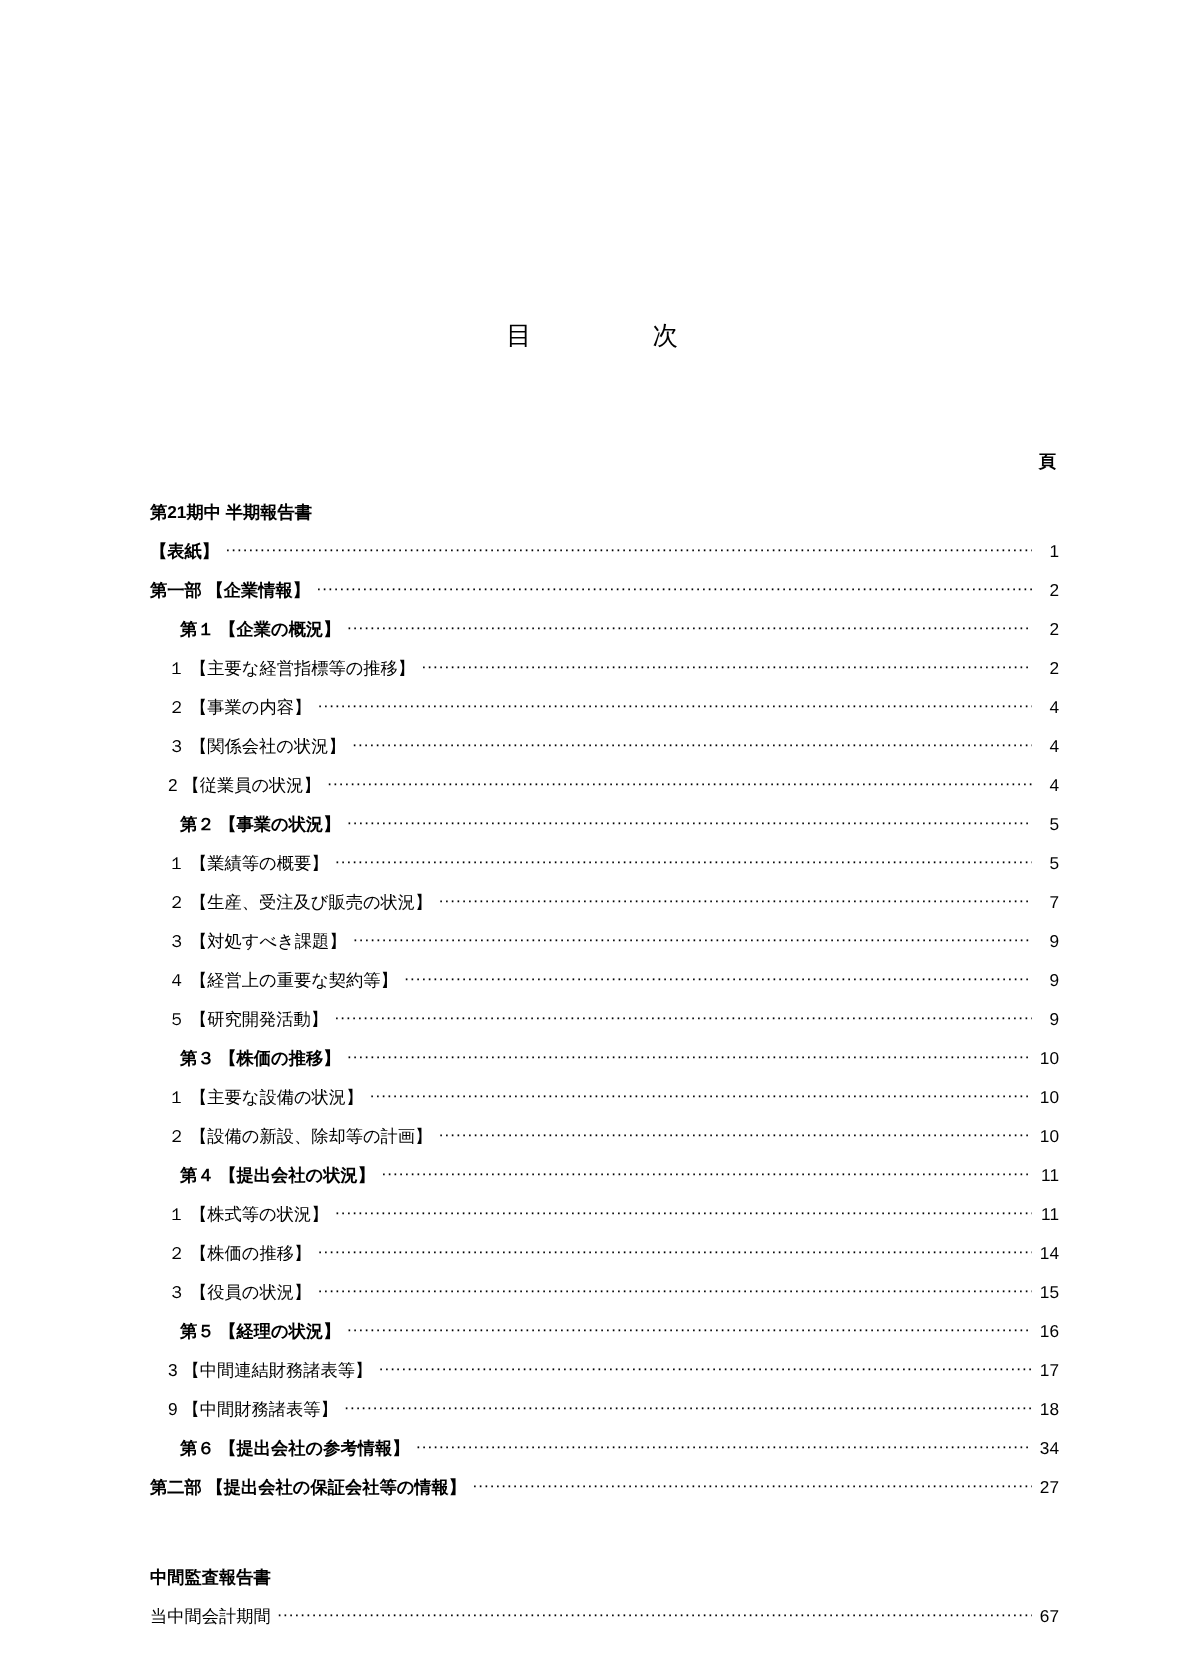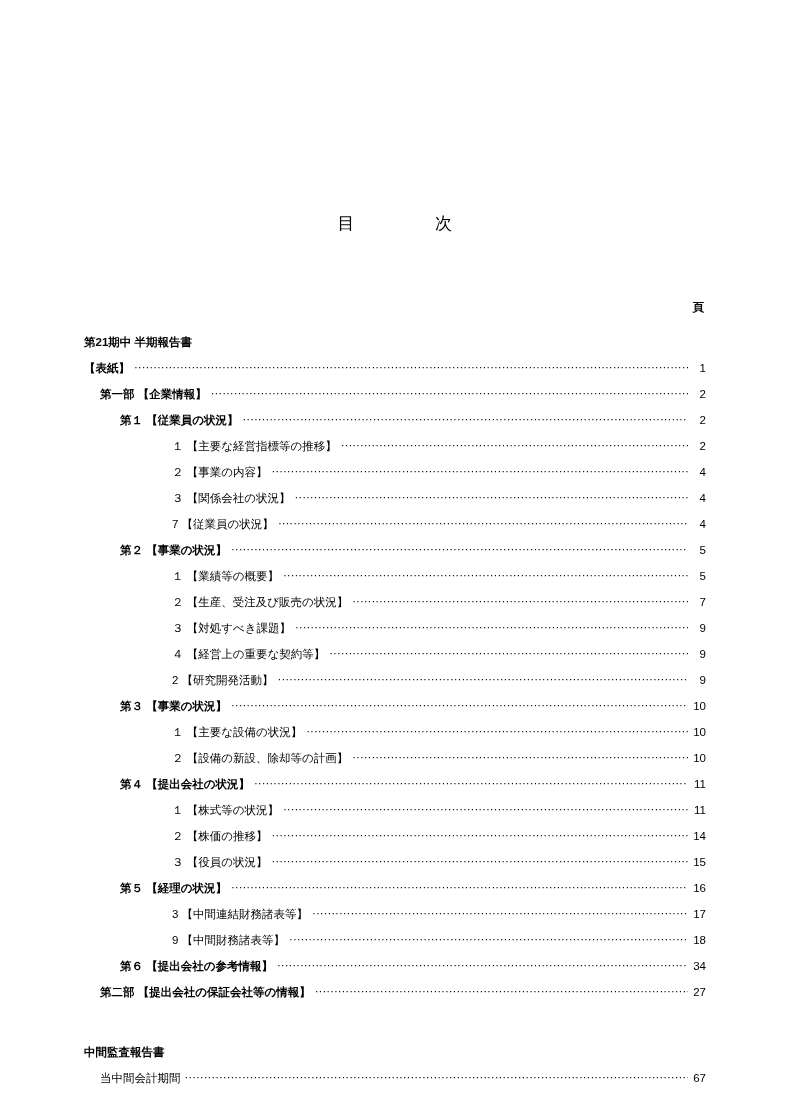--- a/index.html
+++ b/index.html
@@ -71,24 +71,24 @@
     min-width: 16px;
     white-space: nowrap;
   }
   .toc-row.bold .label {
     font-weight: bold;
   }
   .toc-row.noleader .leader {
     visibility: hidden;
   }
   
-  .lvl0 { margin-left: 0px; }
+  .lvl0 { margin-left: 16px; }
   .lvl1 { margin-left: 16px; }
   .lvl2 { margin-left: 36px; }
-  .lvl3 { margin-left: 88px; }
+  .lvl3 { margin-left: 28px; }
 
   .gap-block {
     height: 34px;
   }
 </style>
 </head>
 <body>
 
 <div class="page">
 
@@ -109,41 +109,41 @@
           <span class="label">【表紙】</span>
           <span class="leader">········································································································································································································</span>
           <span class="pageno">1</span>
         </div>
         <div class="toc-row lvl1 bold">
           <span class="label">第一部  【企業情報】</span>
           <span class="leader">········································································································································································································</span>
           <span class="pageno">2</span>
         </div>
         <div class="toc-row lvl2 bold">
-          <span class="label">第１  【従業員の状況】</span>
+          <span class="label">第１  【企業の概況】</span>
           <span class="leader">········································································································································································································</span>
           <span class="pageno">2</span>
         </div>
         <div class="toc-row lvl3">
           <span class="label">１  【主要な経営指標等の推移】</span>
           <span class="leader">········································································································································································································</span>
           <span class="pageno">2</span>
         </div>
         <div class="toc-row lvl3">
           <span class="label">２  【事業の内容】</span>
           <span class="leader">········································································································································································································</span>
           <span class="pageno">4</span>
         </div>
         <div class="toc-row lvl3">
           <span class="label">３  【関係会社の状況】</span>
           <span class="leader">········································································································································································································</span>
           <span class="pageno">4</span>
         </div>
         <div class="toc-row lvl3">
-          <span class="label">7  【従業員の状況】</span>
+          <span class="label">2  【従業員の状況】</span>
           <span class="leader">········································································································································································································</span>
           <span class="pageno">4</span>
         </div>
         <div class="toc-row lvl2 bold">
           <span class="label">第２  【事業の状況】</span>
           <span class="leader">········································································································································································································</span>
           <span class="pageno">5</span>
         </div>
         <div class="toc-row lvl3">
           <span class="label">１  【業績等の概要】</span>
@@ -159,26 +159,26 @@
           <span class="label">３  【対処すべき課題】</span>
           <span class="leader">········································································································································································································</span>
           <span class="pageno">9</span>
         </div>
         <div class="toc-row lvl3">
           <span class="label">４  【経営上の重要な契約等】</span>
           <span class="leader">········································································································································································································</span>
           <span class="pageno">9</span>
         </div>
         <div class="toc-row lvl3">
-          <span class="label">2  【研究開発活動】</span>
+          <span class="label">５  【研究開発活動】</span>
           <span class="leader">········································································································································································································</span>
           <span class="pageno">9</span>
         </div>
         <div class="toc-row lvl2 bold">
-          <span class="label">第３  【事業の状況】</span>
+          <span class="label">第３  【株価の推移】</span>
           <span class="leader">········································································································································································································</span>
           <span class="pageno">10</span>
         </div>
         <div class="toc-row lvl3">
           <span class="label">１  【主要な設備の状況】</span>
           <span class="leader">········································································································································································································</span>
           <span class="pageno">10</span>
         </div>
         <div class="toc-row lvl3">
           <span class="label">２  【設備の新設、除却等の計画】</span>

